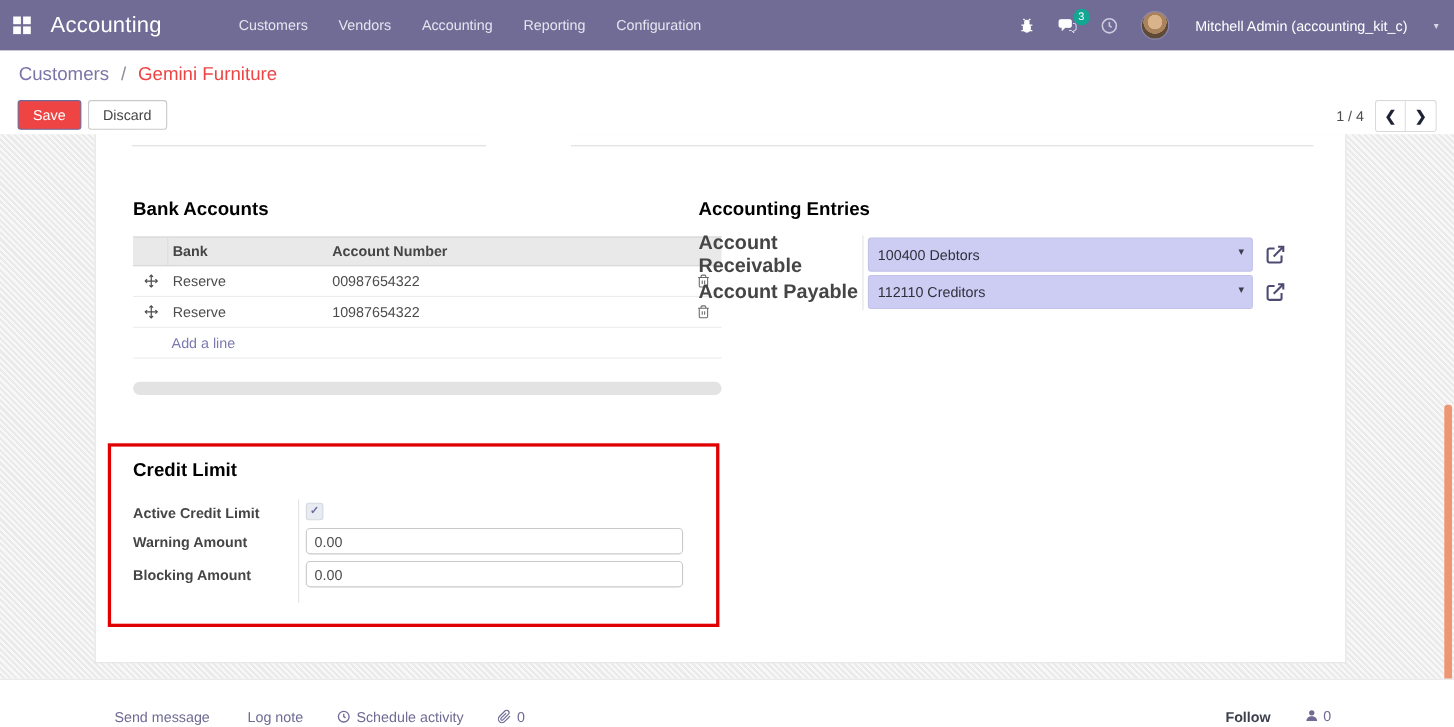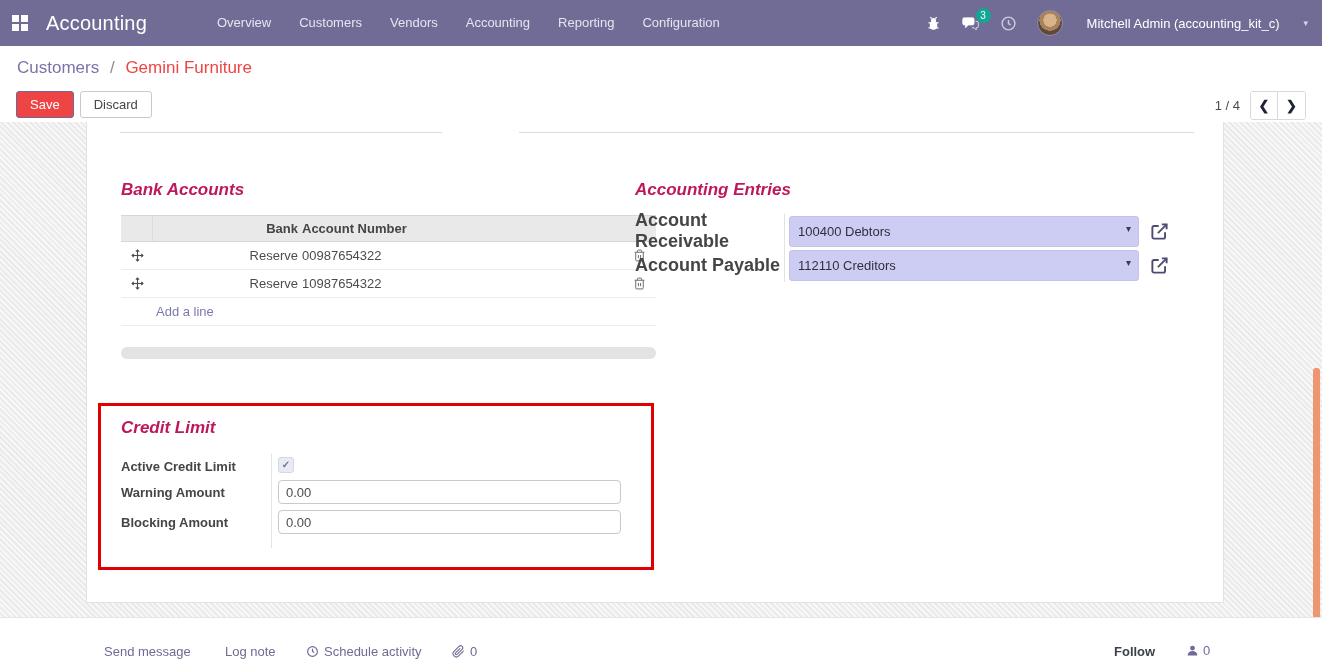--- a/index.html
+++ b/index.html
@@ -40,29 +40,29 @@
   .pager-btn:first-child { border-right:1px solid #d9d9d9; }
 
   
   .content { position:absolute; top:122px; left:0; width:1322px; height:495px;
     background-color:#f1f0f0;
     background-image:repeating-linear-gradient(45deg, rgba(255,255,255,.5) 0 2px, rgba(0,0,0,.025) 2px 4px); }
   .sheet { position:absolute; left:86px; top:0; width:1138px; height:481px; background:#fff; border:1px solid #e2e2e2; border-top:none; }
   .tab-remnant { position:absolute; left:33px; top:0; width:1074px; height:11px; border-bottom:1px solid #dcdcdc; }
   .tab-gap { position:absolute; left:322px; top:0; width:77px; height:13px; background:#fff; }
 
-  .section-title { font-size:17px; font-weight:bold; color:#be185d;font-style:italic; }
+  .section-title { font-size:17px; font-weight:bold; color:#000000; }
 
   
   .bank-section { position:absolute; left:34px; top:58px; width:535px; }
   .ba-table { margin-top:15px; width:535px; font-size:13px; }
   .ba-header { display:flex; height:27px; background:#e9e9e9; border-top:1px solid #d6d6d6; border-bottom:1px solid #d6d6d6; align-items:center; font-weight:bold; color:#454545; }
   .col-handle { width:32px; align-self:stretch; border-right:1px solid #dcdcdc; display:flex; align-items:center; justify-content:center; }
   .ba-row .col-handle { border-right:none; }
-  .col-bank { width:145px; padding-left:4px;text-align:right; }
+  .col-bank { width:145px; padding-left:4px; }
   .col-number { flex:1; padding-left:4px; }
   .col-trash { width:33px; display:flex; align-items:center; justify-content:center; }
   .ba-row { display:flex; height:28px; align-items:center; border-bottom:1px solid #ececec; color:#4c4c4c; }
   .add-line-row { height:28px; display:flex; align-items:center; padding-left:35px; border-bottom:1px solid #ececec; }
   .add-line { color:#7b79ae; cursor:pointer; }
   .hscroll-bar { margin-top:21px; width:535px; height:12px; background:#e3e3e3; border-radius:6px; }
 
   
   .acc-section { position:absolute; left:548px; top:58px; width:545px; }
   .acc-fields { margin-top:14px; }
@@ -98,21 +98,20 @@
 
   <div class="navbar">
     <div class="apps-grid">
       <span></span>
         <span></span>
         <span></span>
         <span></span>
     </div>
     <div class="brand">Accounting</div>
     <div class="nav-menu">
-      <div class="nav-item">Overview</div>
       <div class="nav-item">Customers</div>
       <div class="nav-item">Vendors</div>
       <div class="nav-item">Accounting</div>
       <div class="nav-item">Reporting</div>
       <div class="nav-item">Configuration</div>
     </div>
     <div class="nav-spacer"></div>
     <div class="systray">
       <div class="icon">
         <svg width="15" height="15" viewBox="0 0 24 24" fill="none" stroke="#fff" stroke-width="2">

